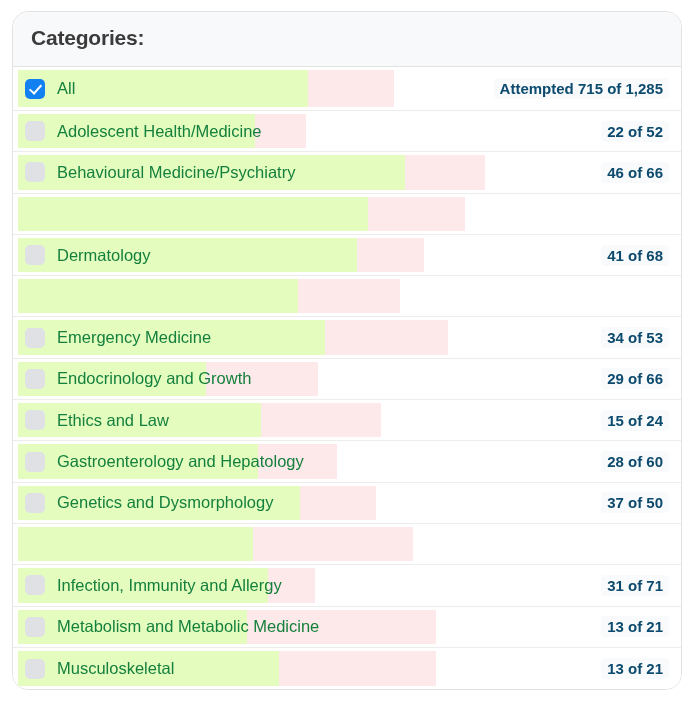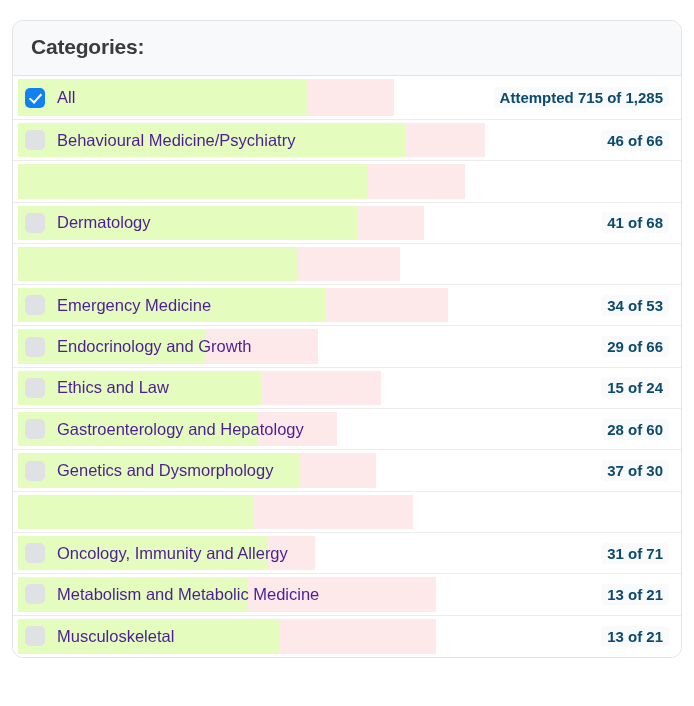--- a/index.html
+++ b/index.html
@@ -5,24 +5,24 @@
   * { box-sizing: border-box; }
   html, body {
     margin: 0; padding: 0;
     width: 694px; height: 706px;
     background: #ffffff;
     font-family: "Liberation Sans", sans-serif;
     overflow: hidden;
   }
   .card {
     position: absolute;
-    left: 12px; top: 20px;
+    left: 12px; top: 11px;
     width: 670px;
     border: 1px solid #e3e3e3;
-    border-radius: 11px;
+    border-radius: 16px;
     background: #ffffff;
     overflow: hidden;
   }
   .card-header {
     background: #f8f9fa;
     border-bottom: 1px solid #e3e3e3;
     padding: 14px 18px 16px 18px;
   }
   .card-title {
     font-size: 21px;
@@ -78,21 +78,21 @@
     content: "";
     position: absolute;
     left: 6.5px; top: 3.5px;
     width: 5px; height: 10px;
     border: solid #ffffff;
     border-width: 0 2.2px 2.2px 0;
     transform: rotate(42deg);
   }
   .label {
     font-size: 16.5px;
-    color: #4c1d95;
+    color: #15803d;
     white-space: nowrap;
   }
   .count {
     margin-left: auto;
     font-size: 15px;
     font-weight: bold;
     color: #0c4a6e;
     background: rgba(248,249,250,0.85);
     border-radius: 4px;
     padding: 2px 6px;
@@ -114,20 +114,31 @@
           <div class="bar-pink" style="left: 290px; width: 86px;"></div>
         </div>
         <div class="row-inner">
           <div class="cb checked"></div>
           <span class="label">All</span>
           <span class="count all">Attempted 715 of 1,285</span>
         </div>
       </li>
       <li class="row">
         <div class="bars">
+          <div class="bar-green" style="width: 237px;"></div>
+          <div class="bar-pink" style="left: 237px; width: 51px;"></div>
+        </div>
+        <div class="row-inner">
+          <div class="cb"></div>
+          <span class="label">Adolescent Health/Medicine</span>
+          <span class="count">22 of 52</span>
+        </div>
+      </li>
+      <li class="row">
+        <div class="bars">
           <div class="bar-green" style="width: 387px;"></div>
           <div class="bar-pink" style="left: 387px; width: 80px;"></div>
         </div>
         <div class="row-inner">
           <div class="cb"></div>
           <span class="label">Behavioural Medicine/Psychiatry</span>
           <span class="count">46 of 66</span>
         </div>
       </li>
       <li class="row">
@@ -198,37 +209,37 @@
         </div>
       </li>
       <li class="row">
         <div class="bars">
           <div class="bar-green" style="width: 282px;"></div>
           <div class="bar-pink" style="left: 282px; width: 76px;"></div>
         </div>
         <div class="row-inner">
           <div class="cb"></div>
           <span class="label">Genetics and Dysmorphology</span>
-          <span class="count">37 of 30</span>
+          <span class="count">37 of 50</span>
         </div>
       </li>
       <li class="row">
         <div class="bars">
           <div class="bar-green" style="width: 235px;"></div>
           <div class="bar-pink" style="left: 235px; width: 160px;"></div>
         </div>
       </li>
       <li class="row">
         <div class="bars">
           <div class="bar-green" style="width: 250px;"></div>
           <div class="bar-pink" style="left: 250px; width: 47px;"></div>
         </div>
         <div class="row-inner">
           <div class="cb"></div>
-          <span class="label">Oncology, Immunity and Allergy</span>
+          <span class="label">Infection, Immunity and Allergy</span>
           <span class="count">31 of 71</span>
         </div>
       </li>
       <li class="row">
         <div class="bars">
           <div class="bar-green" style="width: 229px;"></div>
           <div class="bar-pink" style="left: 229px; width: 189px;"></div>
         </div>
         <div class="row-inner">
           <div class="cb"></div>

